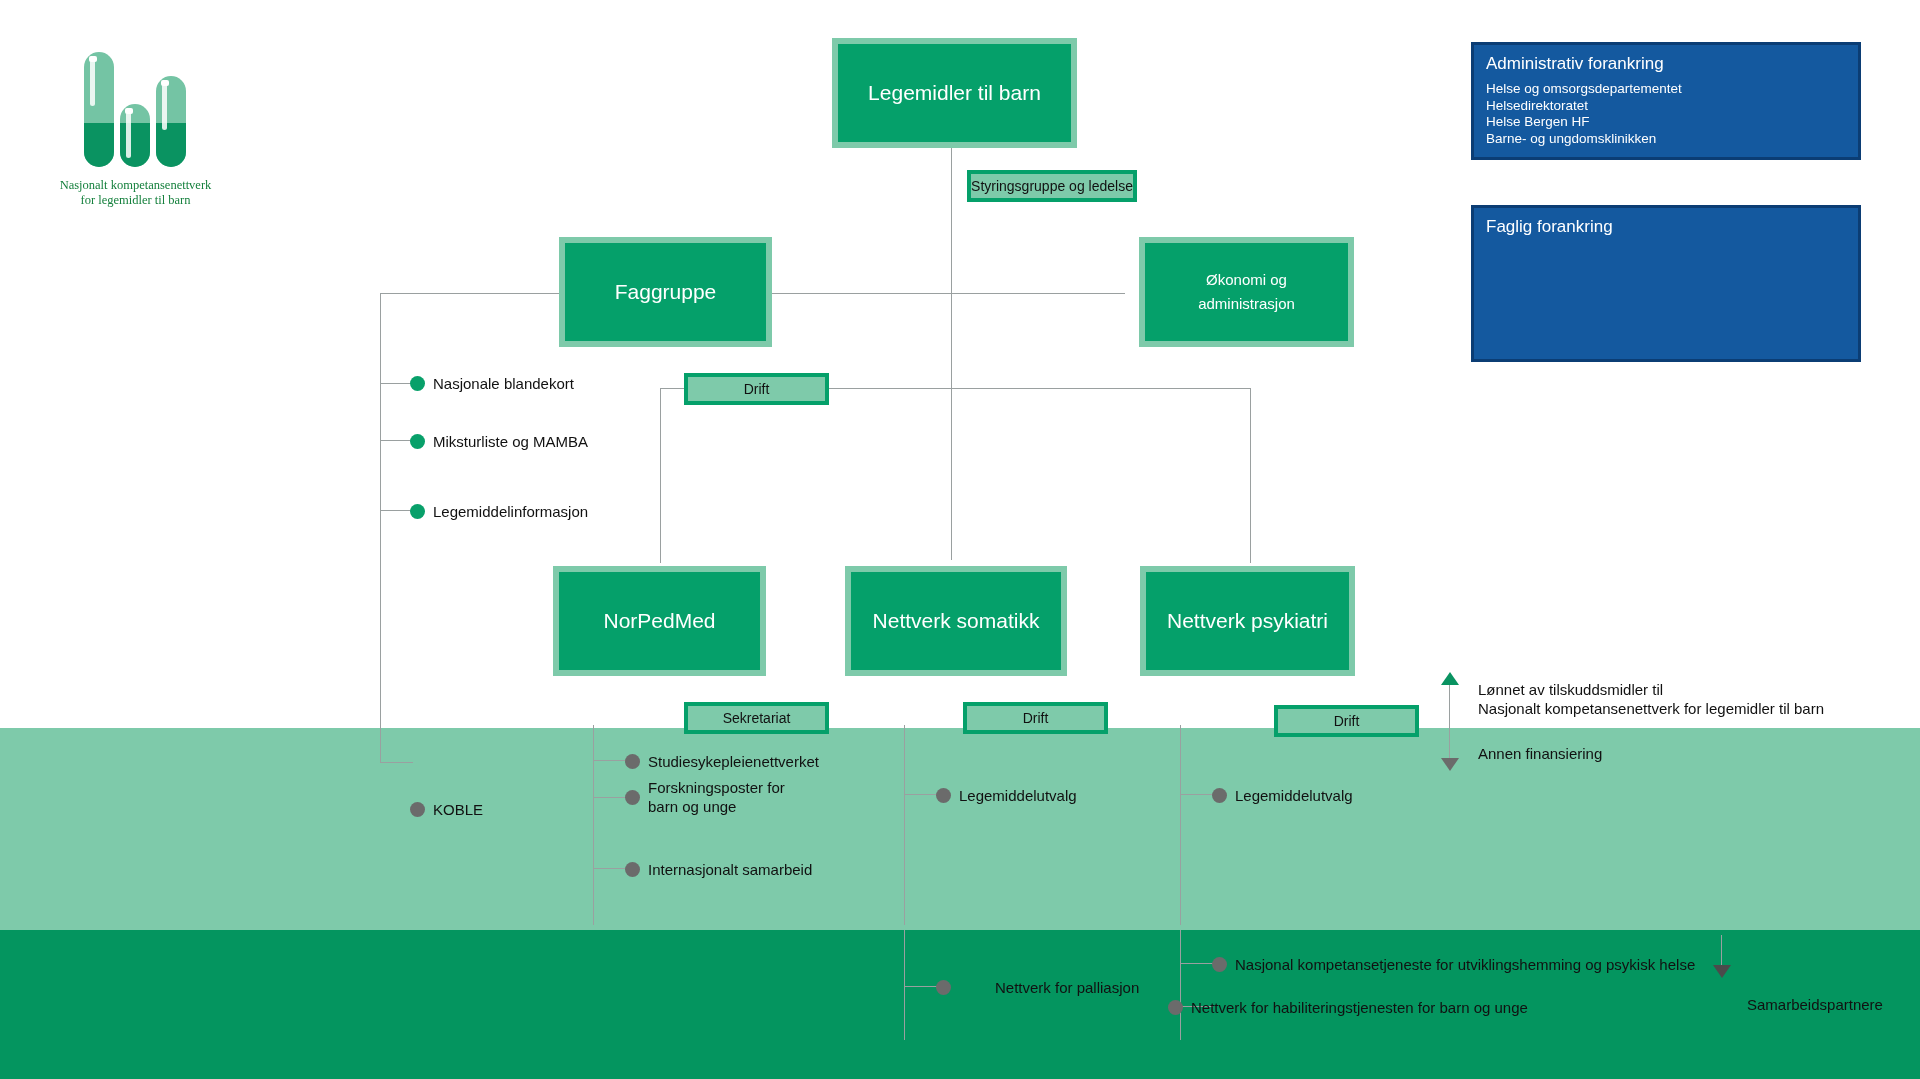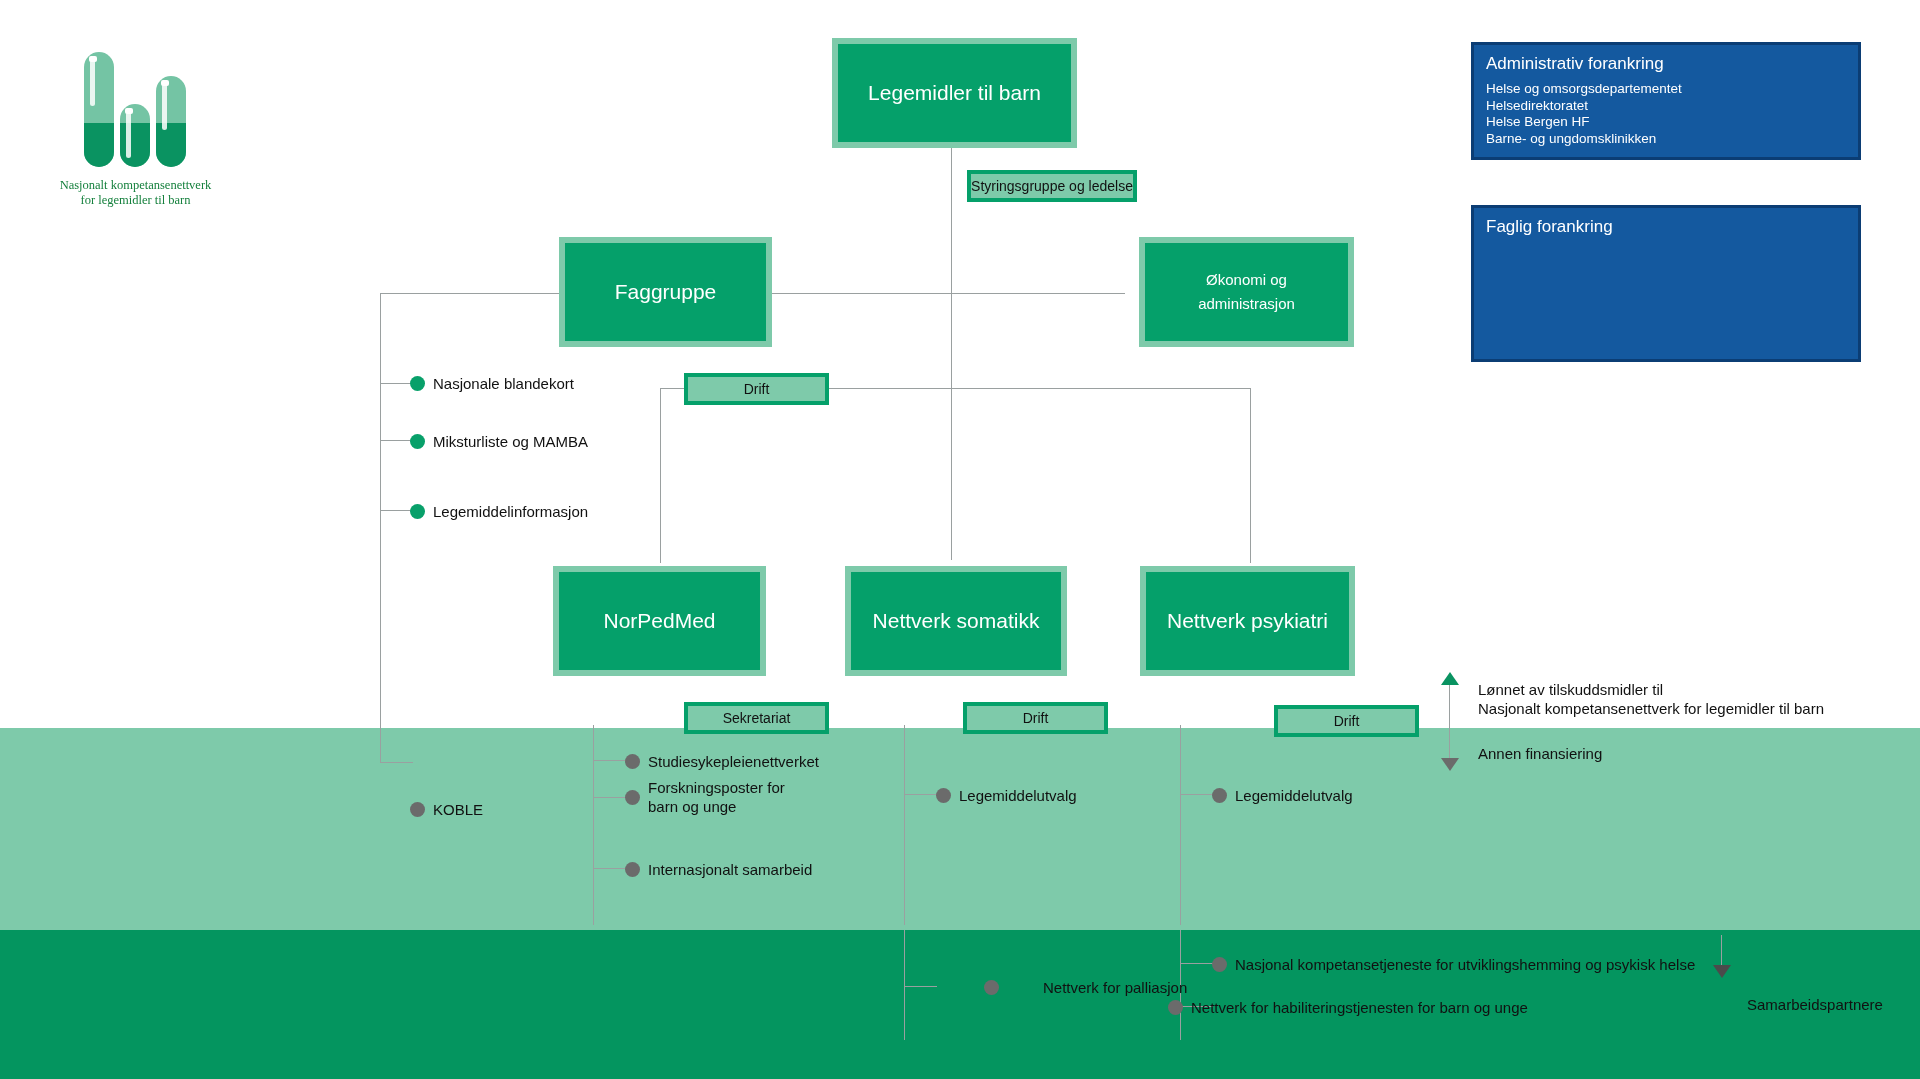--- a/index.html
+++ b/index.html
@@ -196,21 +196,21 @@
 
 <div class="bullet-item gray" style="left:936px;top:786px;">
   <span class="bdot"></span>
   <span class="btxt">Legemiddelutvalg</span>
 </div>
 <div class="bullet-item gray" style="left:1212px;top:786px;">
   <span class="bdot"></span>
   <span class="btxt">Legemiddelutvalg</span>
 </div>
 
-<div class="bullet-item gray" style="left:984px;top:978px;gap:44px;">
+<div class="bullet-item gray" style="left:936px;top:978px;gap:44px;">
   <span class="bdot"></span>
   <span class="btxt">Nettverk for palliasjon</span>
 </div>
 <div class="bullet-item gray" style="left:1212px;top:955px;">
   <span class="bdot"></span>
   <span class="btxt">Nasjonal kompetansetjeneste for utviklingshemming og psykisk helse</span>
 </div>
 <div class="bullet-item gray" style="left:1168px;top:998px;">
   <span class="bdot"></span>
   <span class="btxt">Nettverk for habiliteringstjenesten for barn og unge</span>

